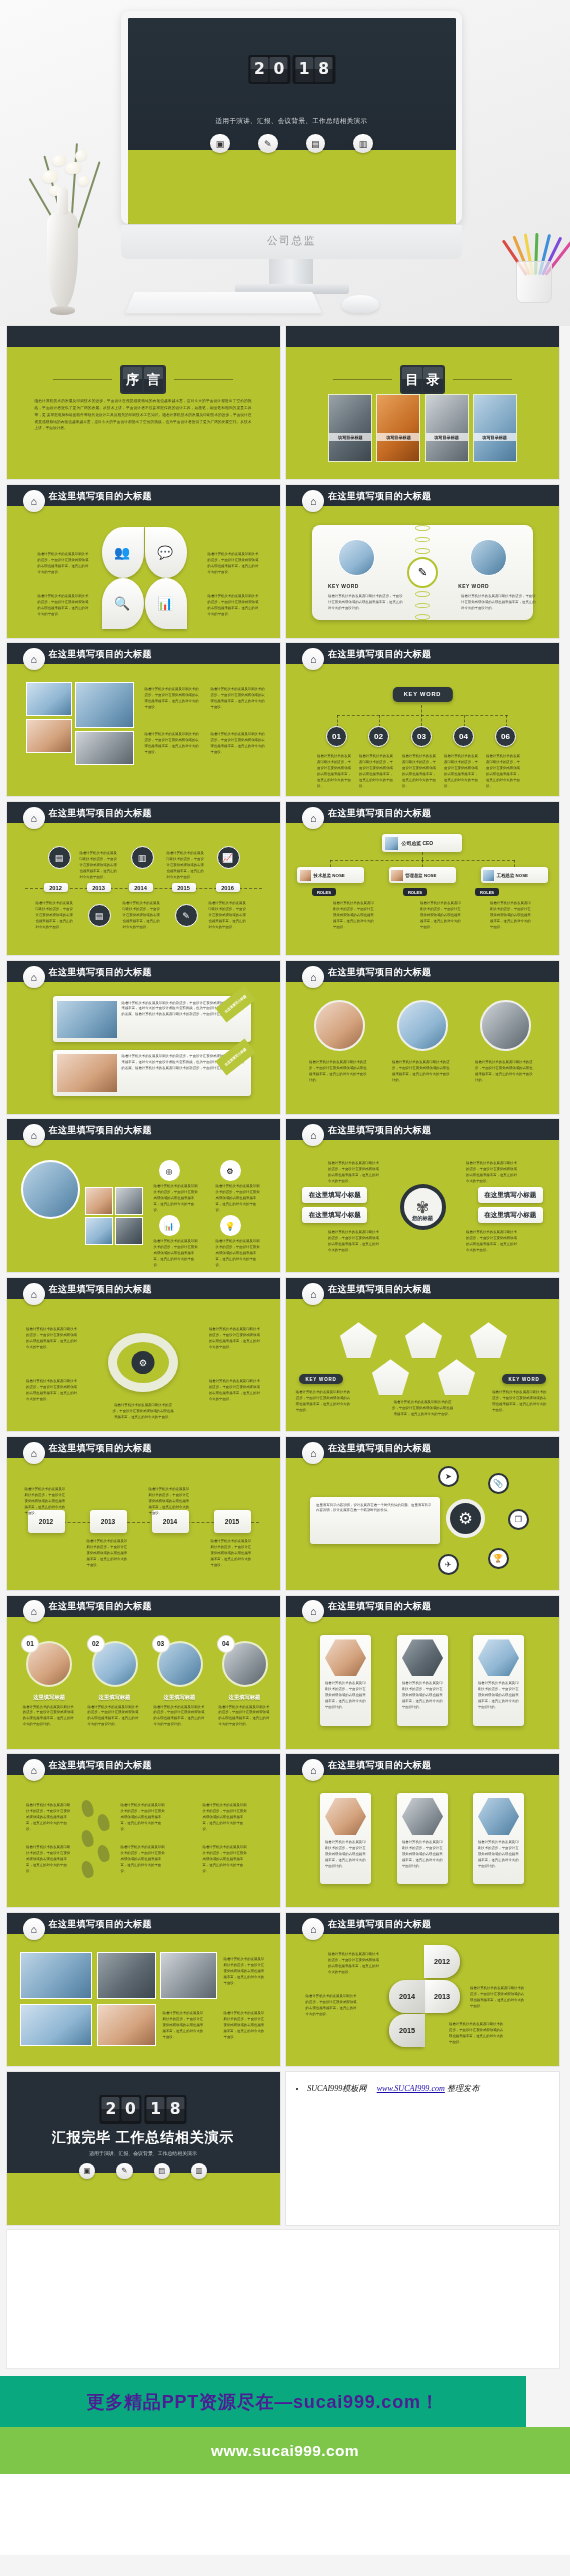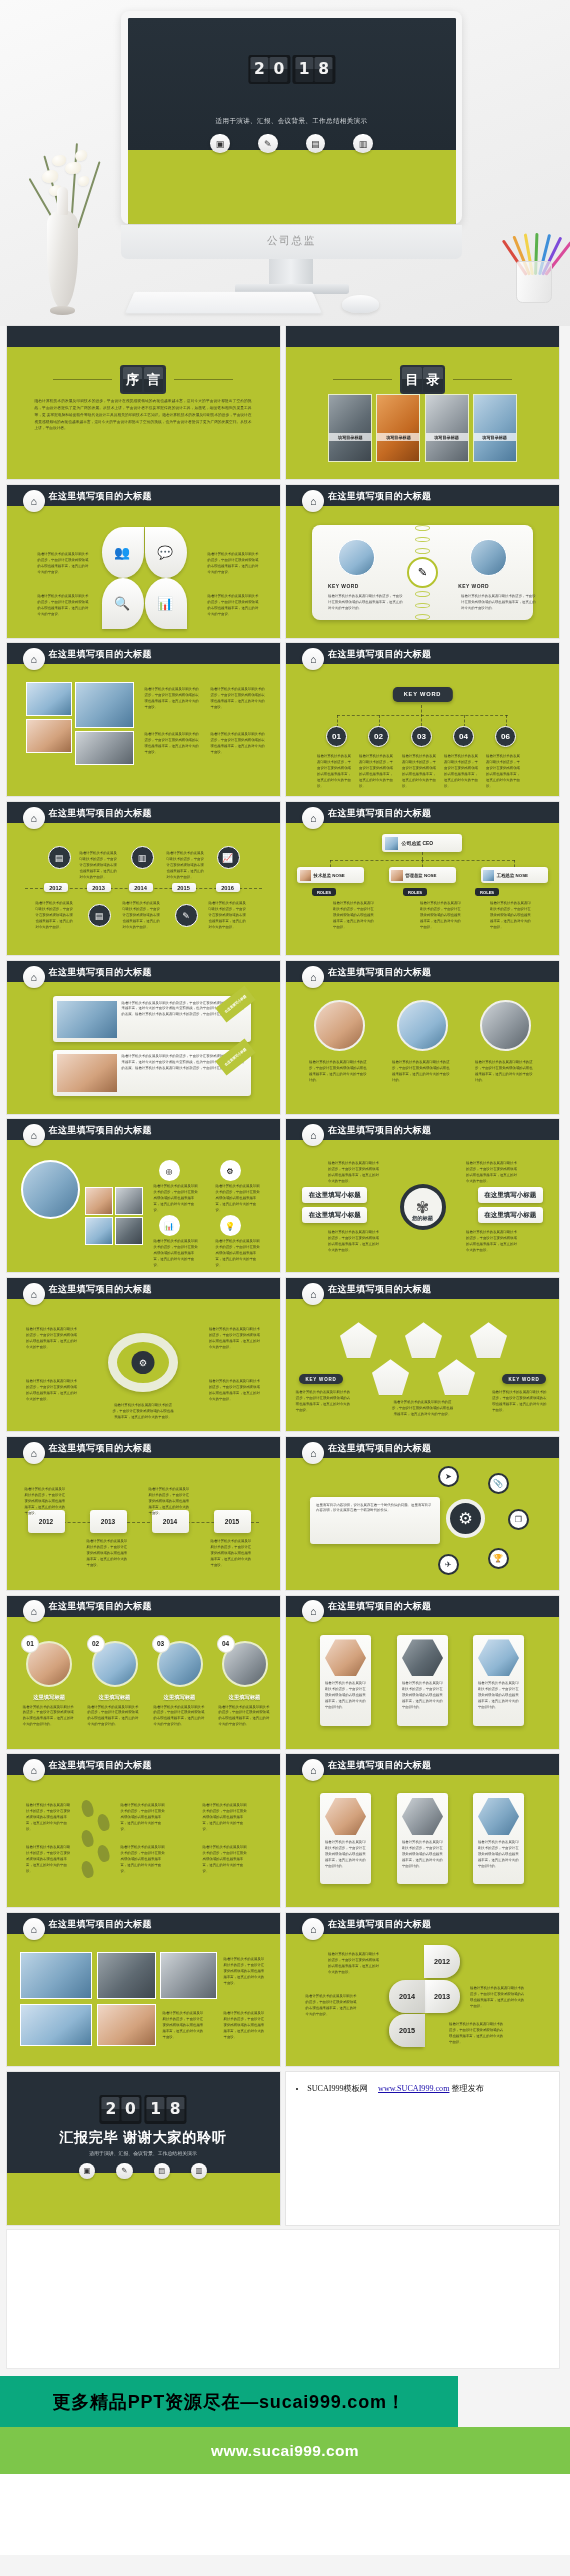--- a/index.html
+++ b/index.html
@@ -164,32 +164,32 @@
     color:#ccd2d6; font-size:4.9px; }
   .closing-icons { position:absolute; left:0; right:0; top:91px;
     display:flex; justify-content:center; gap:21px; }
   .closing-icons .ci { width:16.3px; height:16.3px; border-radius:50%;
     background:linear-gradient(180deg,#fff,#e2e2e2);
     display:flex; align-items:center; justify-content:center; font-size:7.3px;
     color:#333; box-shadow:0 0.8px 2.4px rgba(0,0,0,.3); }
 
   .credit { width:273px; height:153px; background:#fff; box-shadow:0 0 0 0.8px #e0e0e0;
     padding:11.4px 9.8px; }
-  .credit ul { list-style:disc; margin-left:11.4px; }
+  .credit ul { list-style:disc; margin-left:11.4px;font-style:italic; }
   .credit li { font-size:8.1px; line-height:1.6; color:#111;
     font-family:"Liberation Serif","DejaVu Serif",serif; }
   .credit a { color:#1a0dab; text-decoration:underline; }
 
   .blank-slide { width:552px; height:138px; background:#fff;
     box-shadow:0 0 0 0.8px #e6e6e6; margin-bottom:8.1px; }
 
   
-  .banner-teal { width:458px; height:51px; background:#0aa87e;
+  .banner-teal { width:526px; height:51px; background:#0aa87e;
     display:flex; align-items:center; justify-content:center;
-    color:#000000; font-size:18px; font-weight:bold; letter-spacing:0.8px; }
+    color:#4c1d95; font-size:18px; font-weight:bold; letter-spacing:0.8px; }
   .banner-green { width:570px; height:47px; background:#7dc64a;
     display:flex; align-items:center; justify-content:center;
     color:#fff; font-size:15.5px; font-weight:bold; letter-spacing:0.4px; }
   .banner-white { width:570px; height:81px; background:#fff; }
 </style>
 </head>
 <body>
 
 <div id="hero">
   <div class="hero-bg"></div>
@@ -732,21 +732,21 @@
       <div class="flip" style="top:23px;">
         <div class="grp">
           <div class="d">2</div>
           <div class="d">0</div>
         </div>
         <div class="grp">
           <div class="d">1</div>
           <div class="d">8</div>
         </div>
       </div>
-      <div class="closing-title">汇报完毕 谢谢大家的聆听</div>
+      <div class="closing-title">汇报完毕 工作总结相关演示</div>
       <div class="closing-sub">适用于演讲、汇报、会议背景、工作总结相关演示</div>
       <div class="closing-icons">
         <div class="ci">▣</div>
         <div class="ci">✎</div>
         <div class="ci">▤</div>
         <div class="ci">▥</div>
       </div>
     </div>
 
     <div class="credit">

